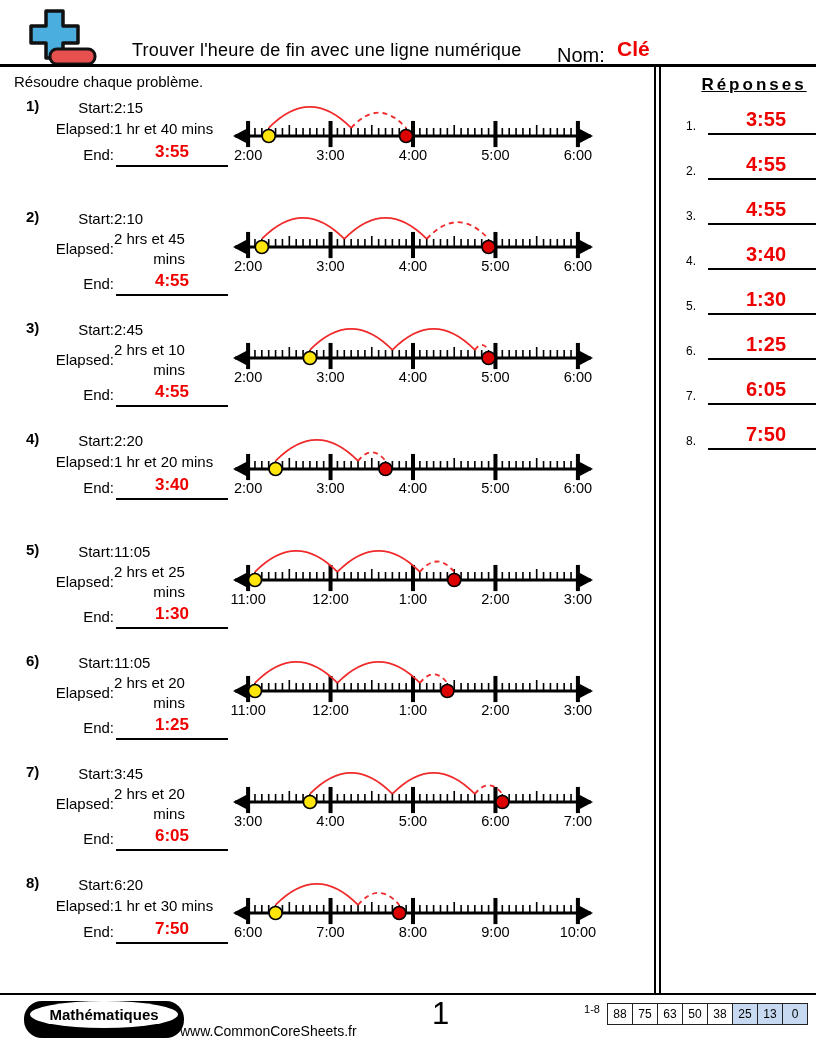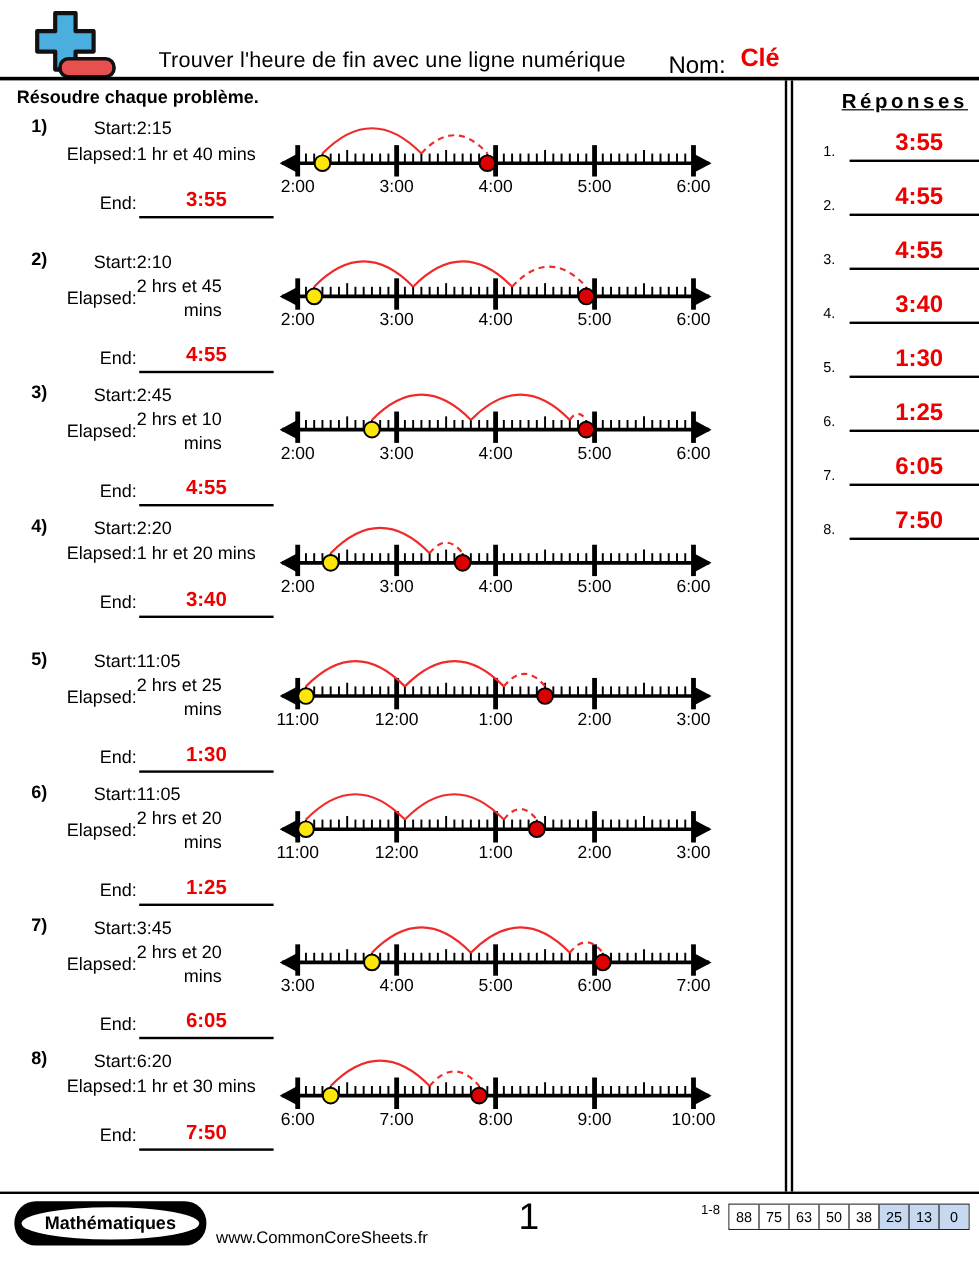--- a/index.html
+++ b/index.html
@@ -6,51 +6,51 @@
   body {
     width:816px; height:1056px; background:#ffffff; color:#000;
     font-family:"Liberation Sans", sans-serif; position:relative; overflow:hidden;
   }
   
   .logo { position:absolute; left:12px; top:8px; }
   .title { position:absolute; left:132px; top:40px; font-size:18px; letter-spacing:.2px; }
   .name-label { position:absolute; left:557px; top:44px; font-size:20px; }
   .name-value { position:absolute; left:617px; top:37px; font-size:21px; font-weight:bold; color:#ee0000;text-align:right; }
   .hrule { position:absolute; top:64px; left:0; right:0; height:3px; background:#000; }
-  .instruction { position:absolute; left:14px; top:73px; font-size:15px; font-weight:bold; }
+  .instruction { position:absolute; left:14px; top:73px; font-size:15px; font-weight:normal; }
   
   .separator { position:absolute; left:654px; top:67px; bottom:63px; width:3px;
     border-left:2px solid #000; border-right:2px solid #000; }
   
   .problems { position:absolute; left:0; top:95px; width:654px; }
   .prow { display:flex; align-items:flex-start; height:111px; }
   .pnum { margin-left:26px; width:22px; flex-shrink:0; font-size:15px; font-weight:bold; padding-top:2px; }
   .ptext { width:182px; flex-shrink:0; display:flex; flex-direction:column; padding-top:2px; }
   .pline { display:flex; align-items:center; min-height:21px; }
   .plabel { width:66px; flex-shrink:0; text-align:right; font-size:15px; }
   .pval { font-size:15px; line-height:1.3; white-space:pre-line;text-align:right; }
-  .endline { margin-top:18px; }
+  .endline { margin-top:3px; }
   .answer { width:112px; margin-left:2px; text-align:center; color:#ee0000; font-weight:bold;
     font-size:17px; border-bottom:2px solid #000; padding-bottom:3px; }
   .numberline { width:362px; height:60px; margin-top:6px; margin-left:2px; }
   
   .anscol { position:absolute; left:660px; top:68px; width:156px;padding-left:16px; }
   .ans-title { margin-top:7px; text-align:center; font-size:17px; font-weight:bold;
     letter-spacing:3px; text-decoration:underline; }
   .ans-list { margin-top:2px; }
   .ans-item { display:flex; align-items:flex-end; margin:0 8px 0 10px; height:45px; }
   .ans-item:first-child { height:38px; }
   .ans-num { width:22px; flex-shrink:0; font-size:12px; padding-bottom:2px; }
   .ans-val { flex:1; text-align:center; color:#ee0000; font-weight:bold; font-size:20px;
     border-bottom:2px solid #000; padding-bottom:2px; }
   
   .frule { position:absolute; bottom:61px; left:0; right:0; height:2px; background:#000; }
   .footer { position:absolute; left:0; right:0; bottom:6px; height:54px; }
-  .badge { position:absolute; left:12px; top:5px; width:160px; height:37px; background:#000;
-    border-radius:18px; display:flex; align-items:center; justify-content:center; }
+  .badge { position:absolute; left:24px; top:5px; width:160px; height:37px; background:#000;
+    border-radius:18px; display:flex; justify-content:center; }
   .badge-inner { background:#fff; width:148px; height:27px; border-radius:50%;
     display:flex; align-items:center; justify-content:center; font-size:15px; font-weight:bold; }
   .url { position:absolute; left:180px; top:27px; font-size:14px; }
   .pagenum { position:absolute; left:432px; top:0px; font-size:31px; }
   .score { position:absolute; right:8px; top:7px; display:flex; gap:7px; }
   .score-label { font-size:11px; }
   .score-table { display:flex; border:1.5px solid #222; }
   .score-cell { width:24px; height:20px; display:flex; align-items:center; justify-content:center;
     font-size:12px; border-left:1px solid #222; background:#fff; }
   .score-cell:first-child { border-left:none; }

